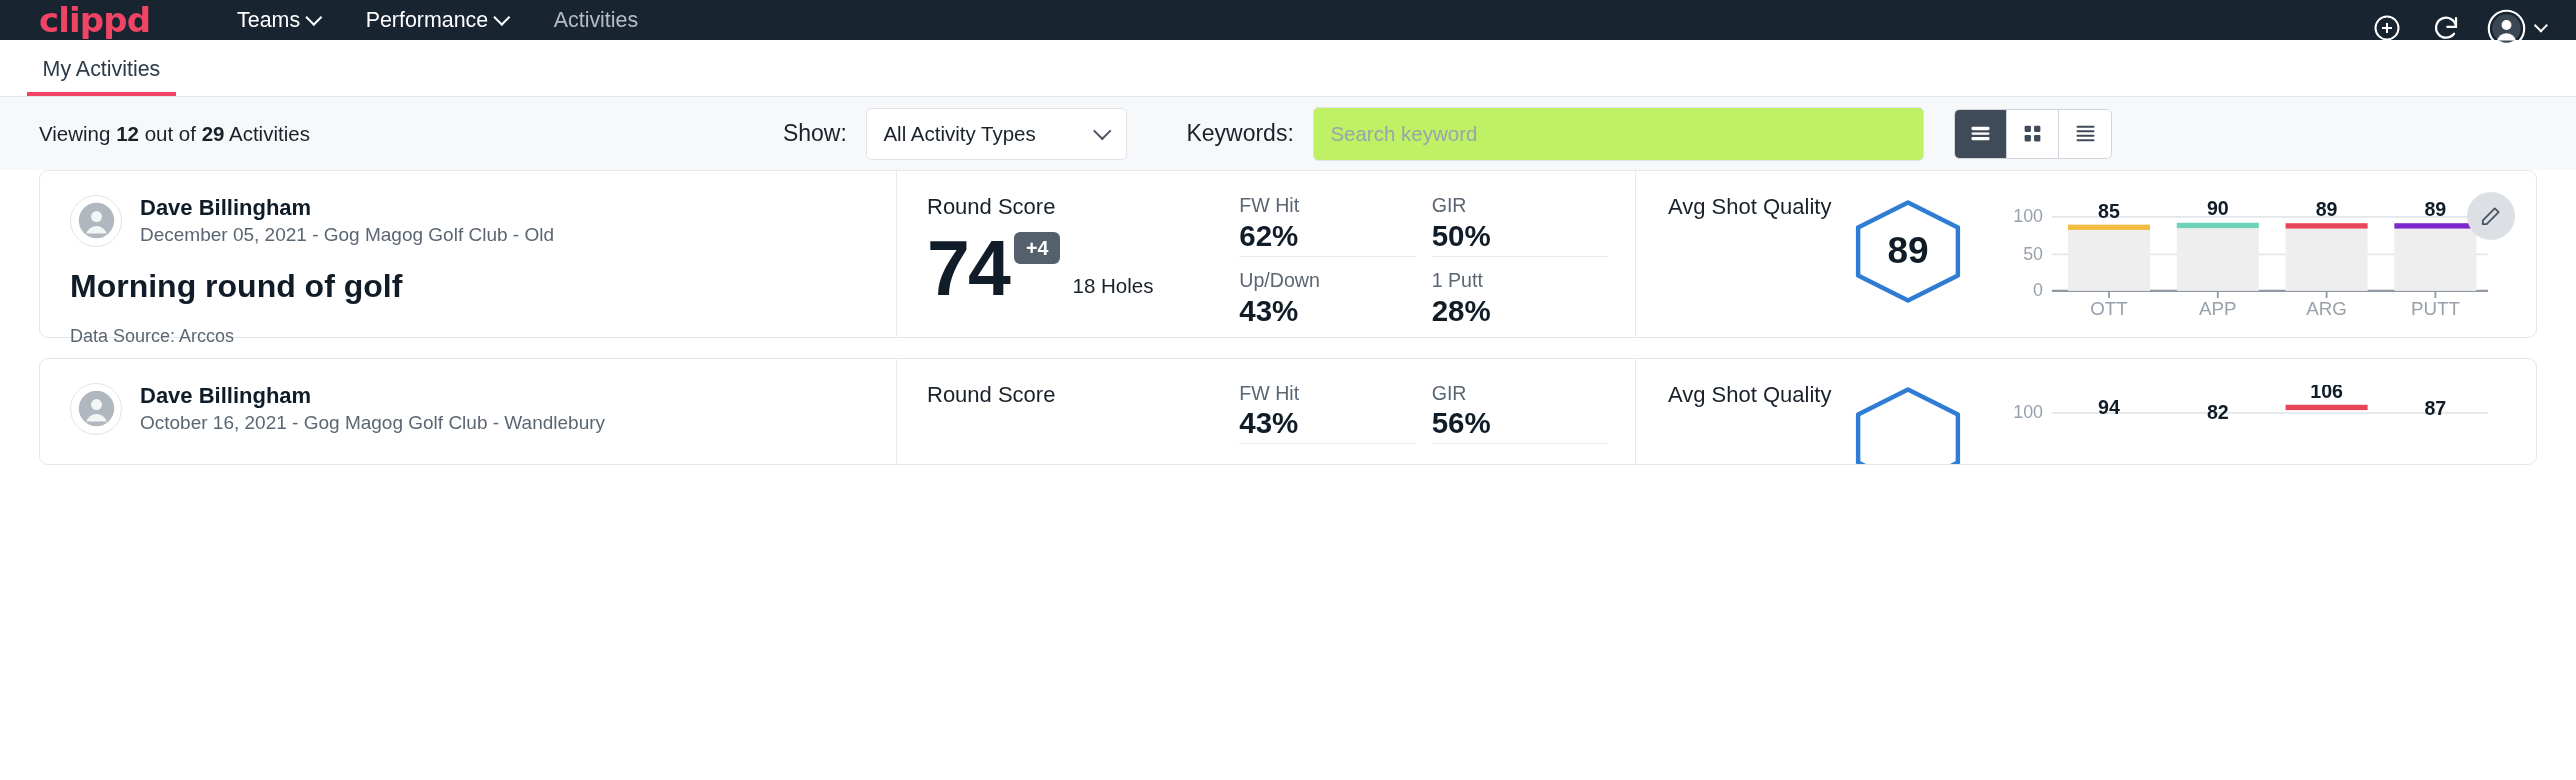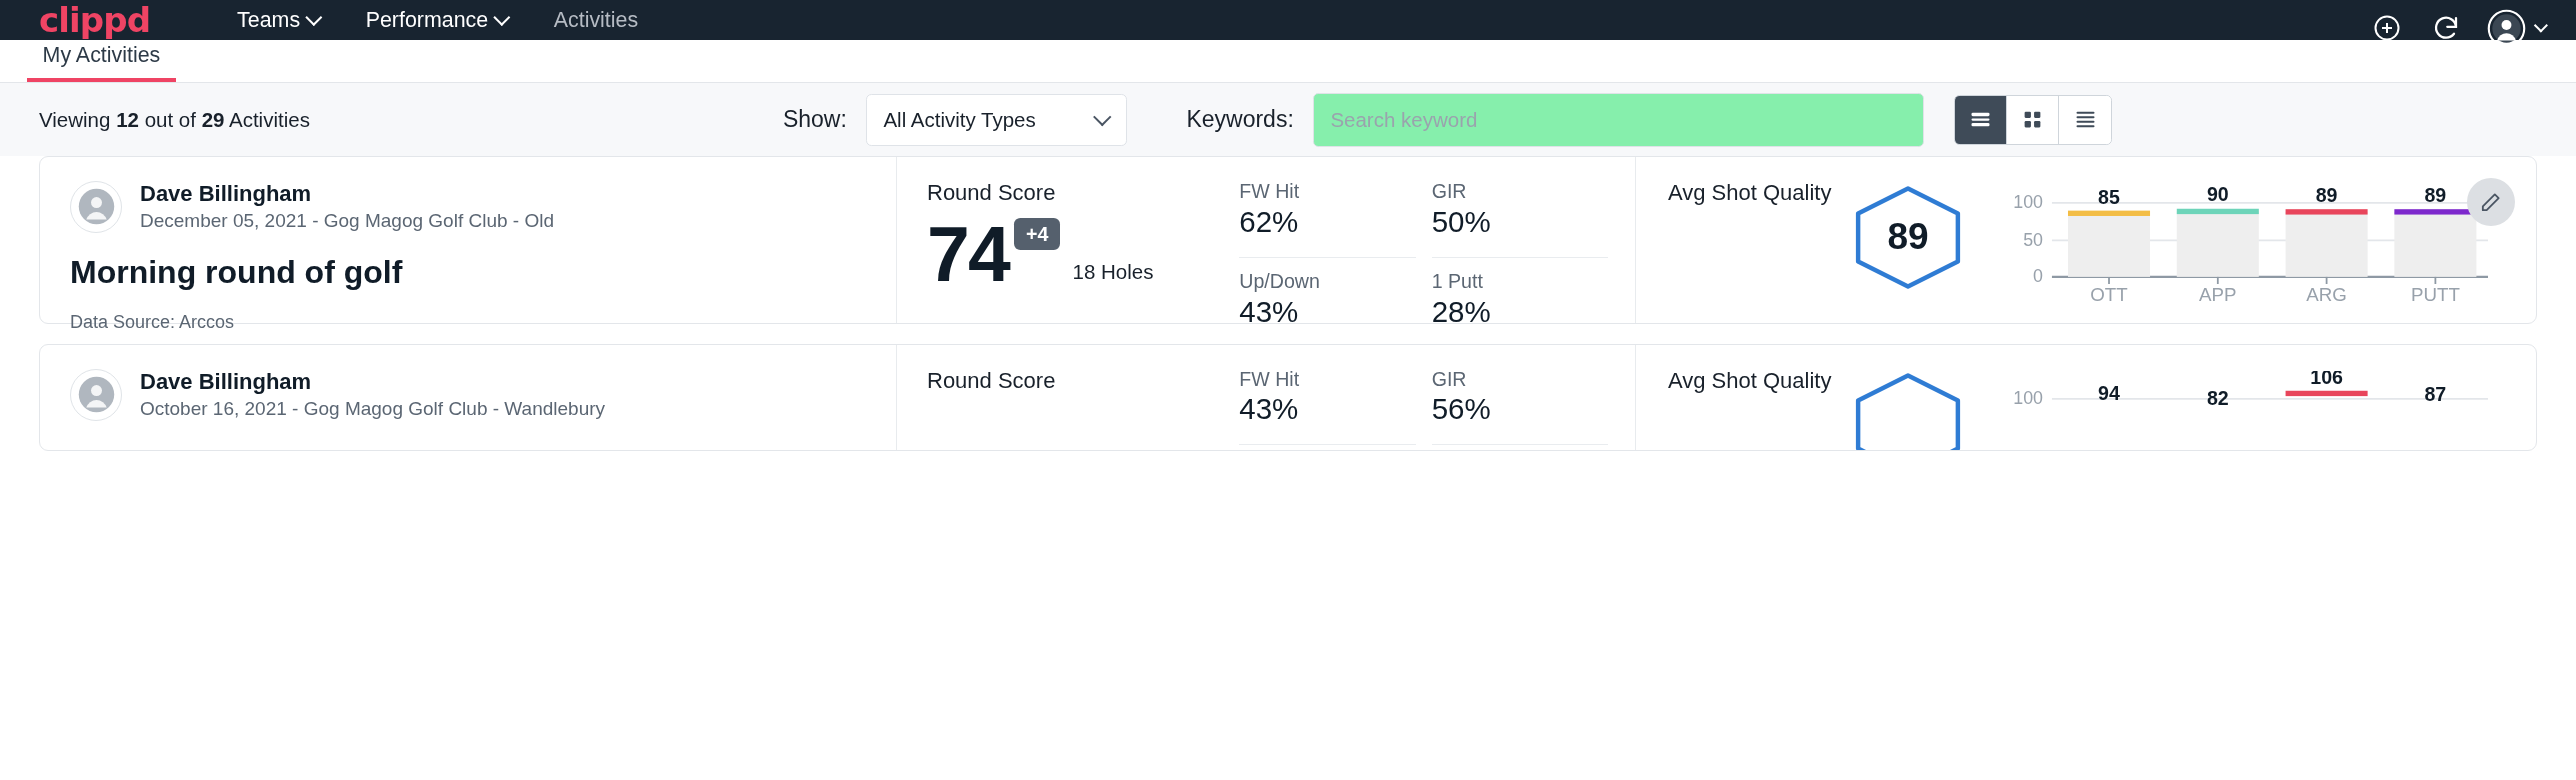--- a/index.html
+++ b/index.html
@@ -59,21 +59,21 @@
   .avatar-wrap { display:flex; align-items:center; gap: 10.7px; cursor: pointer; }
   .chev-sm {
     width: 9.8px; height: 9.8px;
     border-right: 2.1px solid #ffffff;
     border-bottom: 2.1px solid #ffffff;
     transform: rotate(45deg) translate(-1.8px,-1.8px);
   }
 
   
   .tabstrip {
-    height: 43px;
+    height: 57px;
     background: #ffffff;
     border-bottom: 0.9px solid #e3e6ea;
     display: flex; align-items: flex-end;
     padding: 0 39px;
   }
   .tab {
     font-size: 21.4px;
     color: #3f4b58;
     padding: 0 3.6px 14.3px 3.6px;
     margin-right: 28.6px;
@@ -112,21 +112,21 @@
   .select .chev-d {
     position: absolute; right: 18px;
     width: 12.5px; height: 12.5px;
     border-right: 2.7px solid #4a5563;
     border-bottom: 2.7px solid #4a5563;
     transform: rotate(45deg) translate(-1.8px,-1.8px);
   }
   .kw-label { font-size: 23px; color: #19212b; margin: 0 19.6px 0 59px; }
   .search {
     width: 611px; height: 54px;
-    background: #86efac;
+    background: #bef264;
     border: 0.9px solid #dfe3e8;
     border-radius: 5.4px;
     padding: 0 16px;
     font-size: 20.5px;
     font-family: "Liberation Sans", sans-serif;
     color: #19212b;
   }
   .search::placeholder { color: #9aa3ad; }
   .viewtoggle {
     margin-left: 30px;
@@ -199,23 +199,23 @@
     width: 411px;
     padding: 23px 27px 0 14.3px;
     display: grid;
     grid-template-columns: 1fr 1fr;
     grid-template-rows: auto auto;
     column-gap: 16px;
     border-right: 0.9px solid #e8ebee;
     align-content: start;
   }
   .stat { padding-right: 23px; }
-  .stat.top { border-bottom: 0.9px solid #e9ecef; padding-bottom: 18px; margin-bottom: 12.5px; }
+  .stat.top { border-bottom: 0.9px solid #e9ecef; padding-bottom: 3px; margin-bottom: 12.5px; }
   .stat-l { font-size: 19.6px; color: #5b6673; }
-  .stat-v { font-size: 29.5px; font-weight: 400; color: #101c28; margin-top: 1.8px; }
+  .stat-v { font-size: 29.5px; font-weight: 700; color: #101c28; margin-top: 1.8px; }
 
   .col-quality {
     flex: 1;
     padding: 23px 0 0 32px;
     display: flex;
     flex-direction: row;
   }
   .quality-body { display: flex; align-items: flex-start; margin-top: 3.6px; }
   .hex { position: relative; width: 114px; height: 107px; margin-left: 19.6px; }
   .hexnum {

